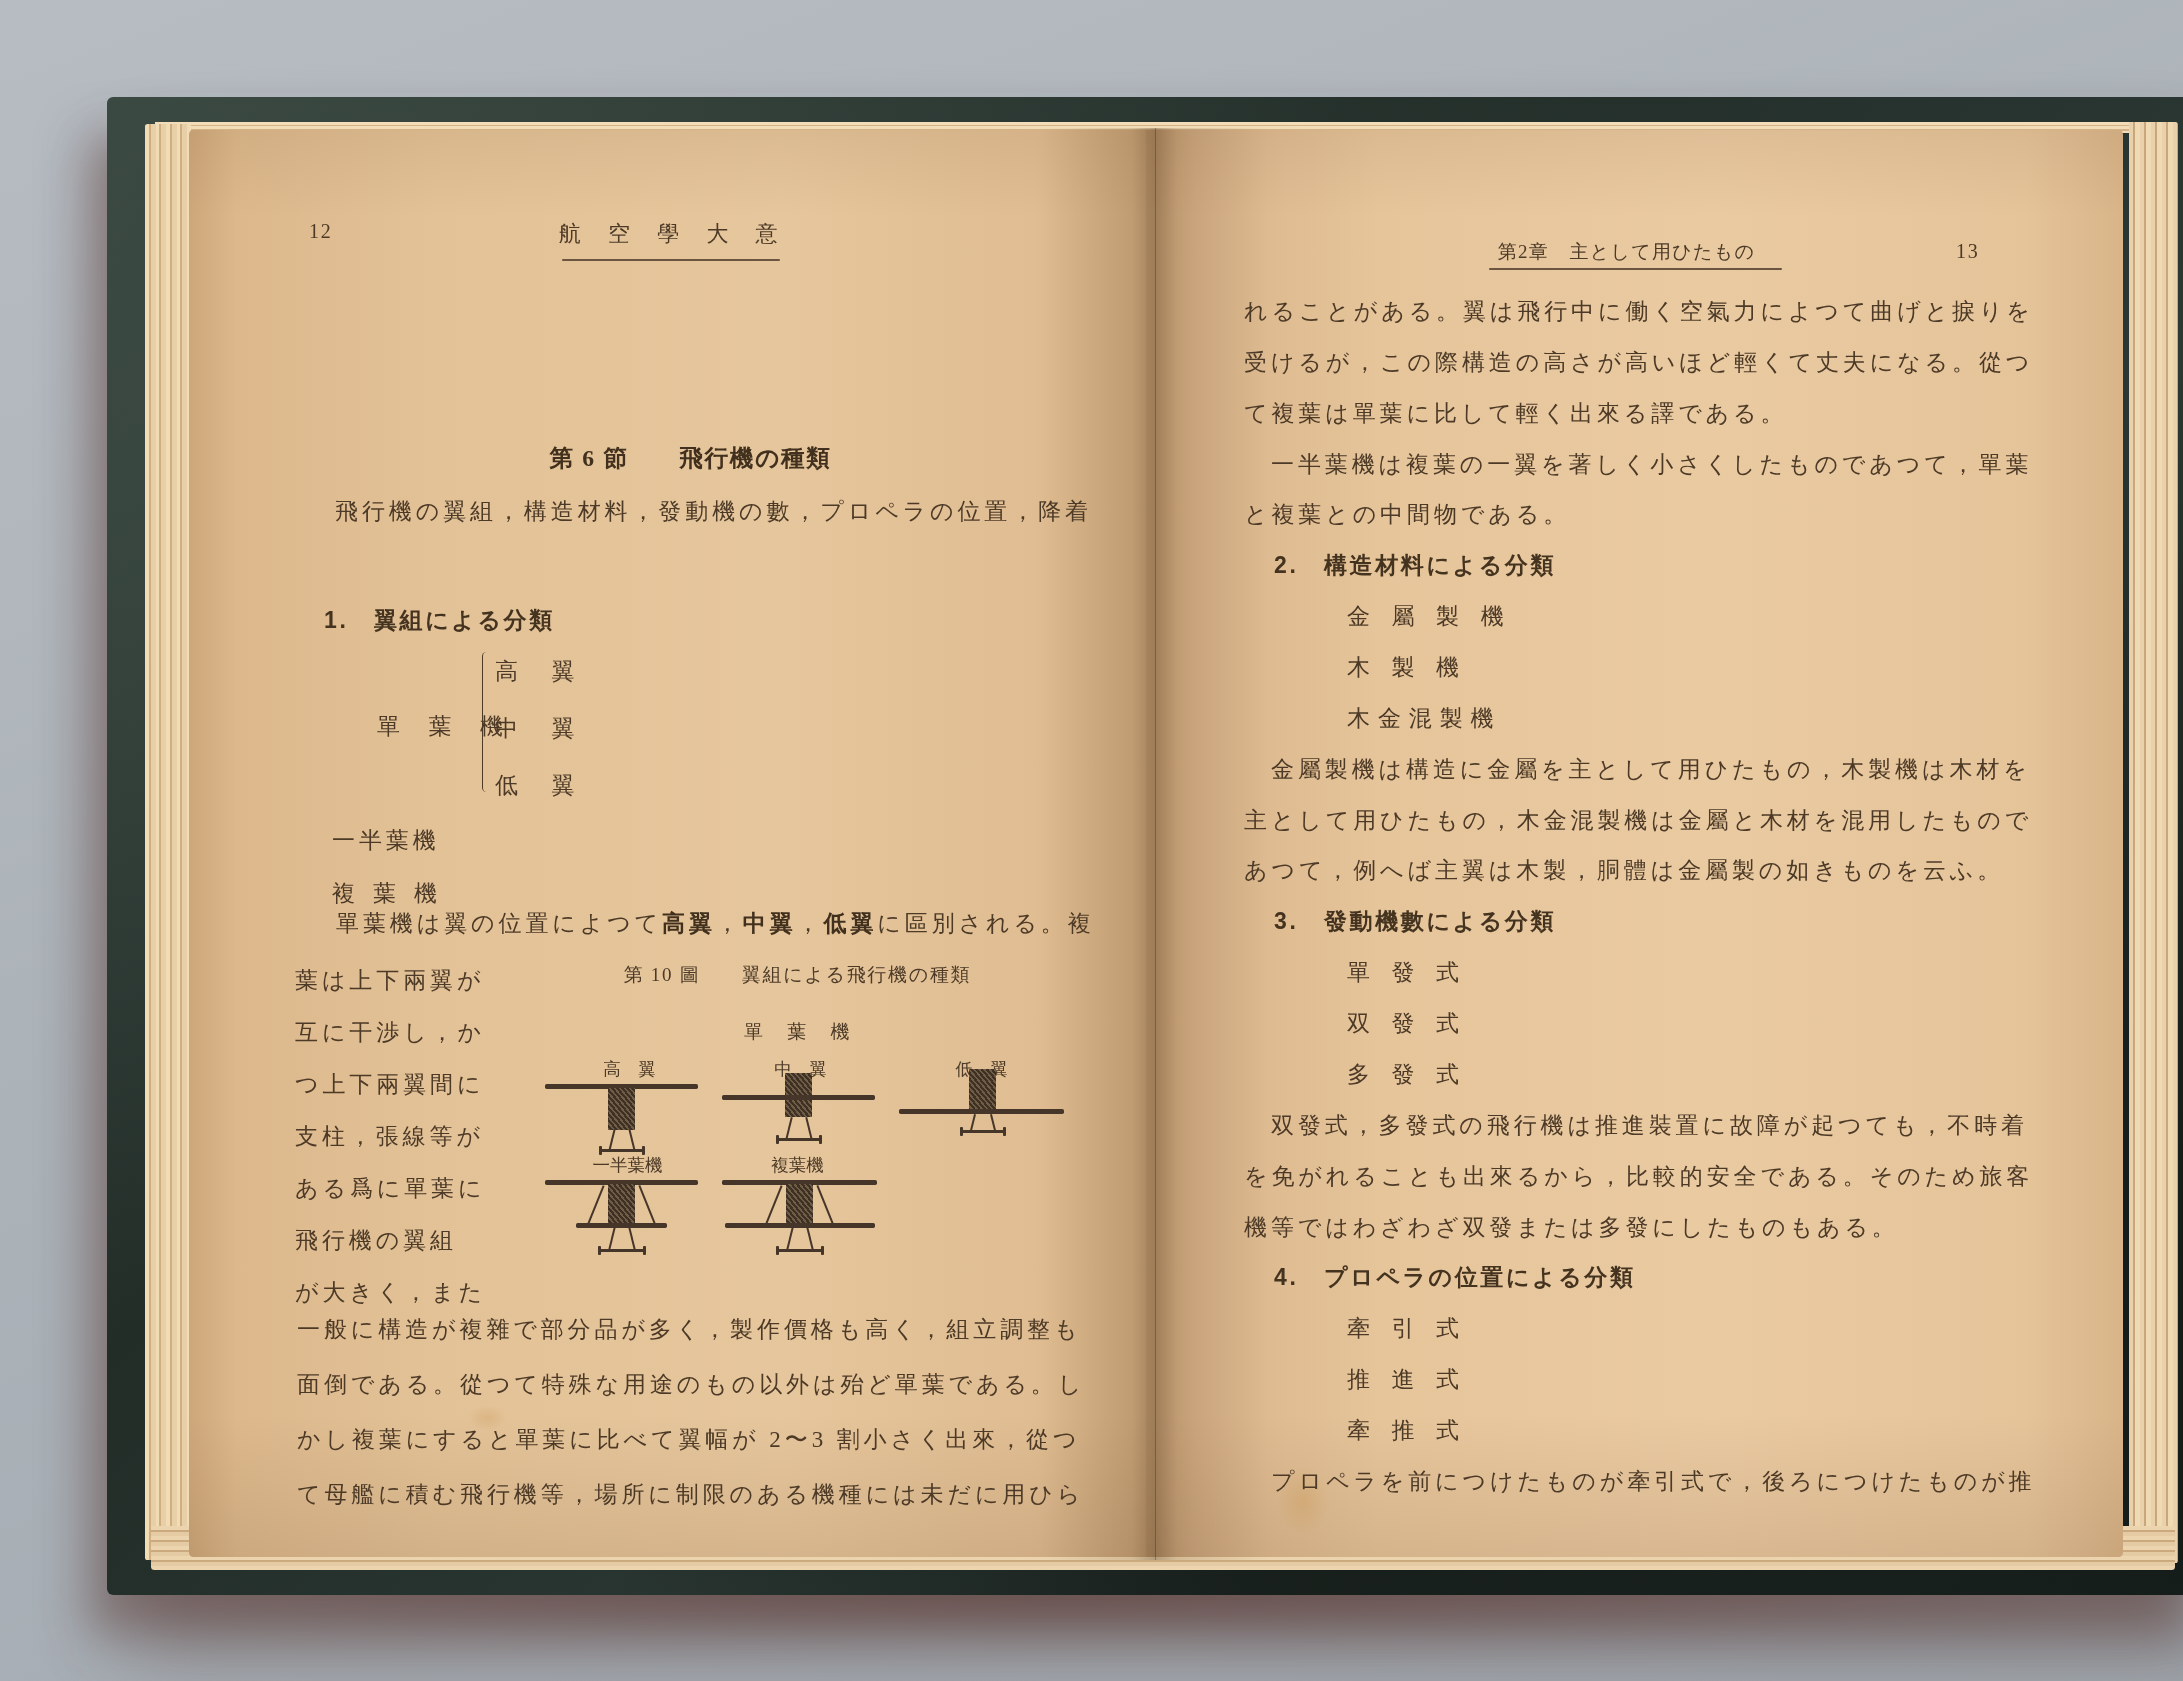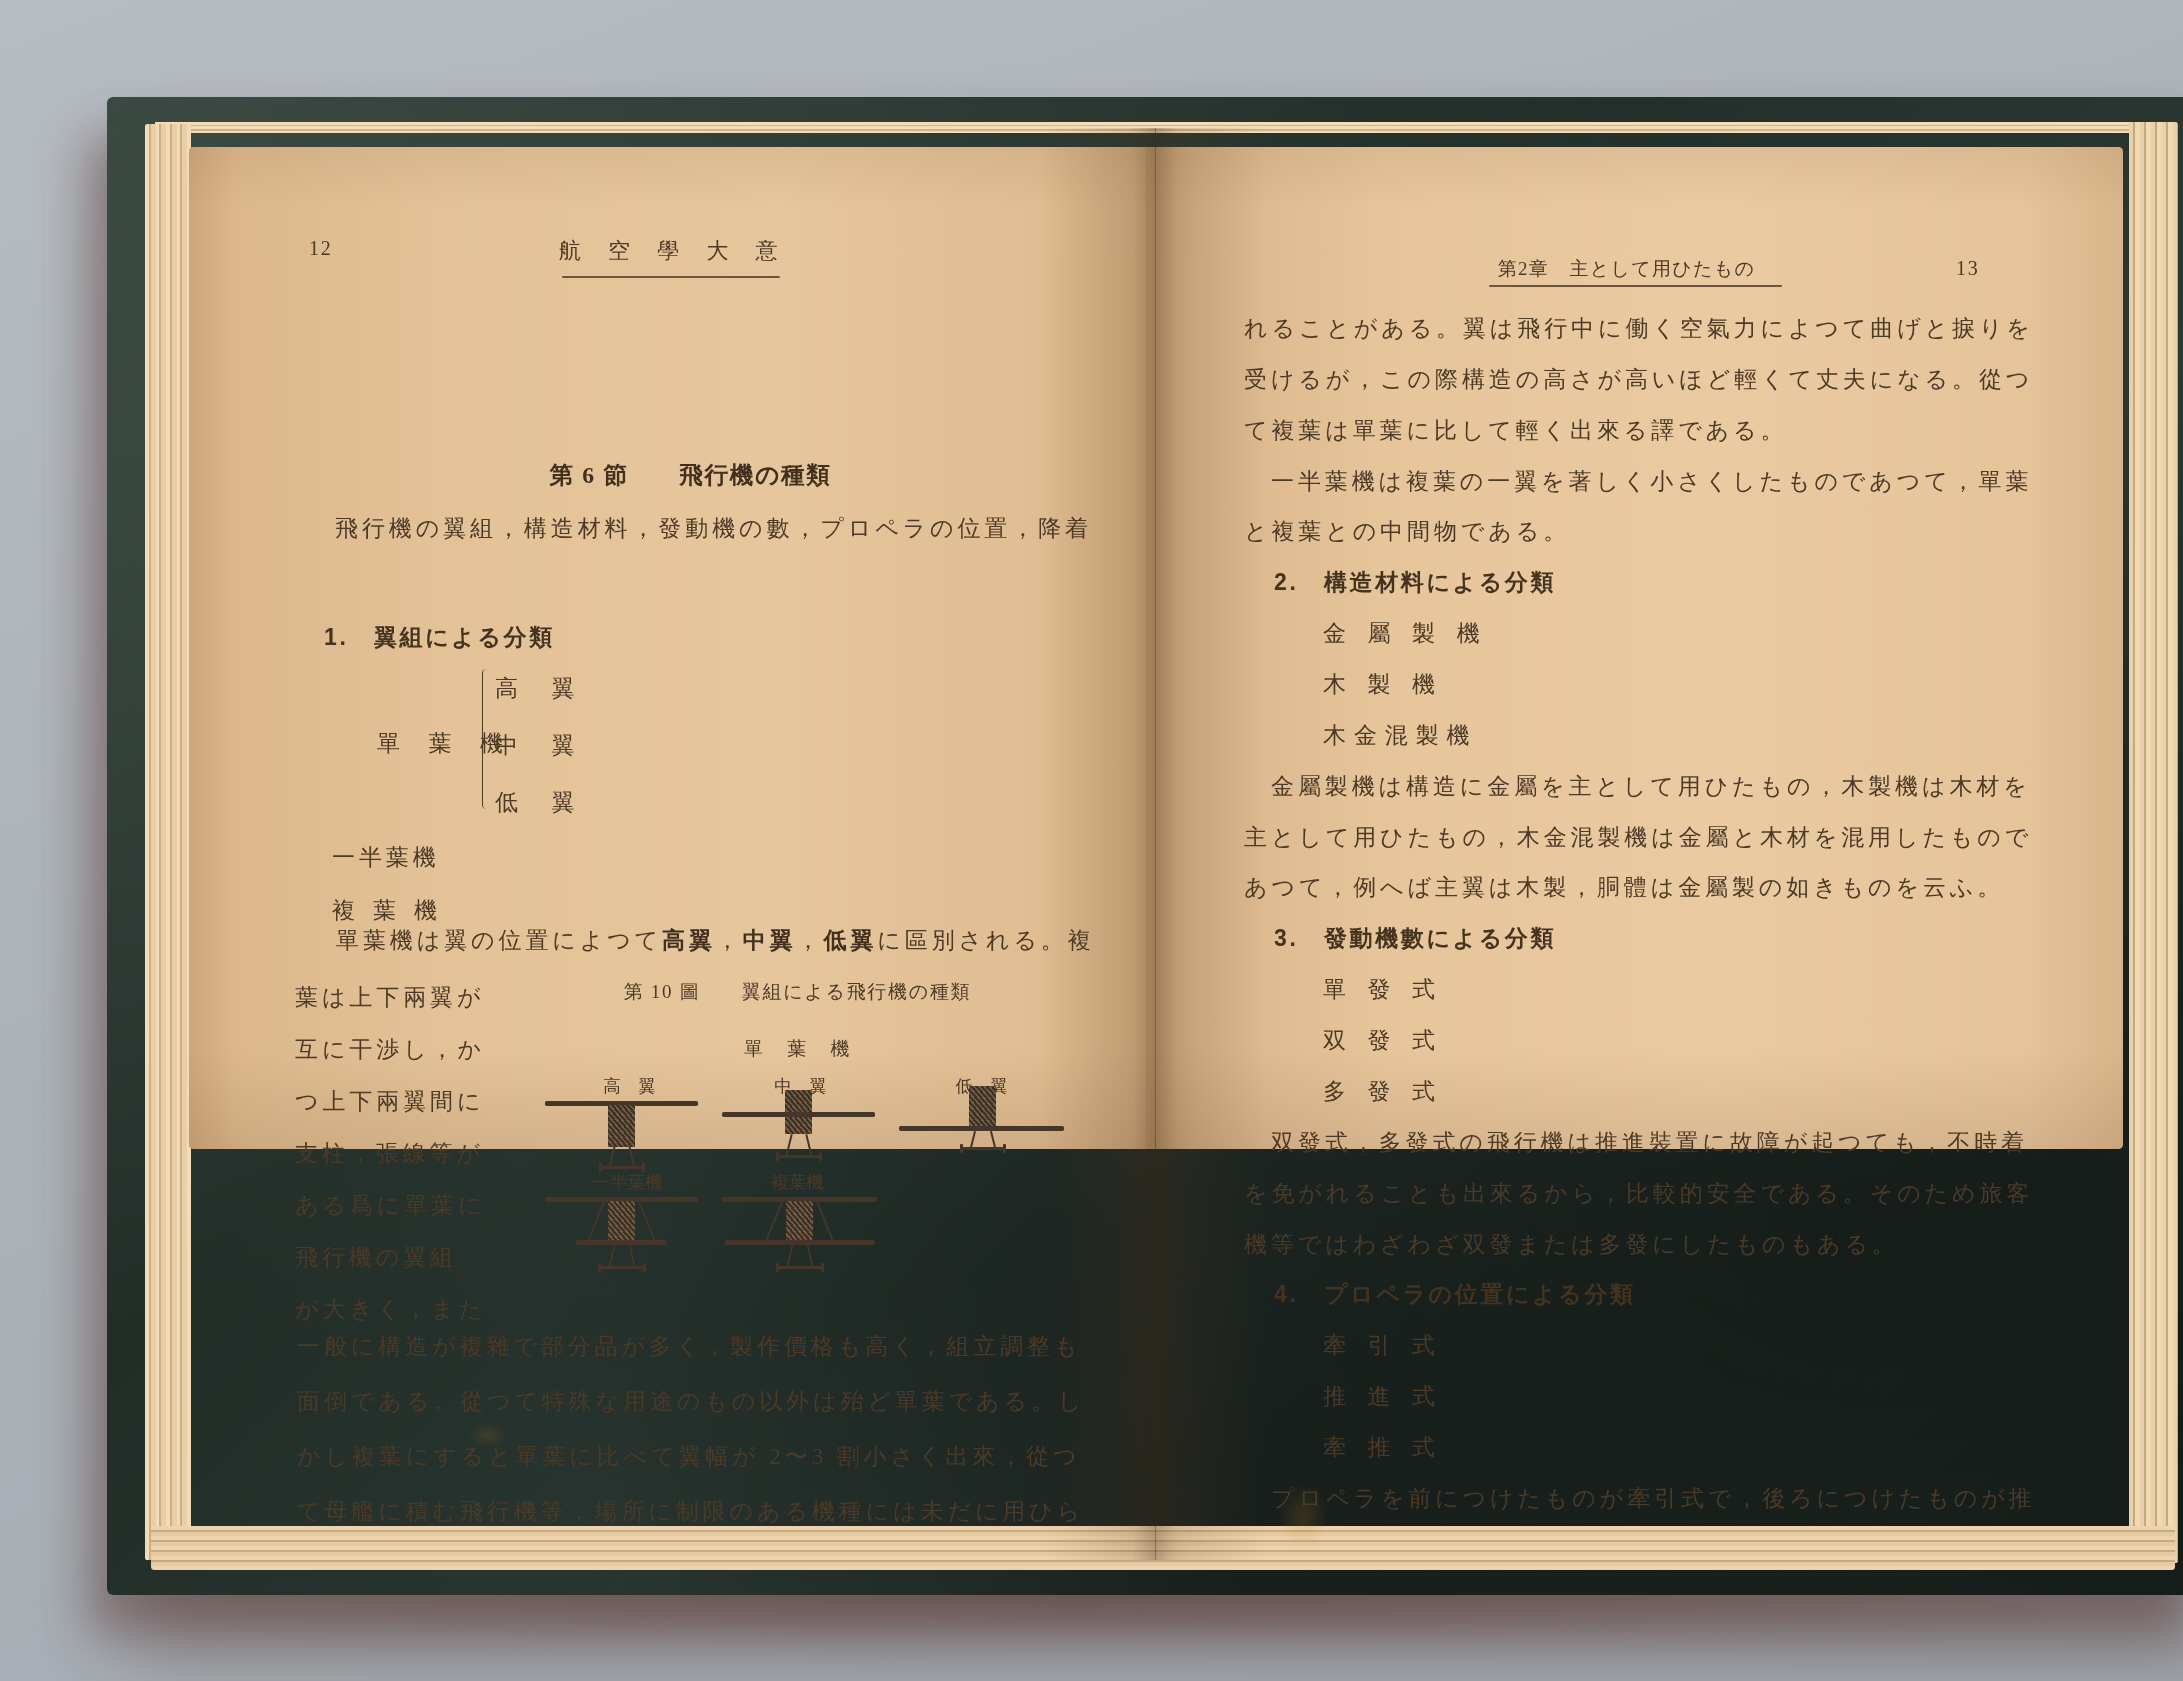--- a/index.html
+++ b/index.html
@@ -25,21 +25,21 @@
   }
   .fore-edge{position:absolute;background:#e6cda4;}
   .fe-left{left:38px;top:27px;width:46px;height:1436px;border-radius:2.6px 0 0 2.6px;
     background:repeating-linear-gradient(90deg,#f1dcb6 0 3.9px,#cfae82 3.9px 5.7px,#e7cfa8 5.7px 10.5px);}
   .fe-right{right:25px;top:25px;width:49px;height:1441px;border-radius:0 2.6px 2.6px 0;
     background:repeating-linear-gradient(90deg,#e9d2ab 0 4.4px,#c8a77c 4.4px 6.1px,#f0dab4 6.1px 11px);}
   .fe-bottom{left:44px;right:28px;bottom:25px;height:44px;border-radius:0 0 3.5px 3.5px;
     background:repeating-linear-gradient(180deg,#ecd5ae 0 3.9px,#caa97e 3.9px 5.7px,#e4cba3 5.7px 10px);}
   .fe-top{left:48px;right:35px;top:24.5px;height:11.4px;
     background:repeating-linear-gradient(180deg,#f2ddb8 0 2.6px,#d3b286 2.6px 4.4px);}
-  .page{position:absolute;top:50px;height:1002px;}
+  .page{position:absolute;top:33px;height:1427px;}
   .page-left{
     left:82px;width:957px;border-radius:4.4px 0 0 4.4px;
     background:
       linear-gradient(180deg, rgba(120,85,50,.10) 0%, rgba(120,85,50,0) 6%, rgba(120,85,50,0) 90%, rgba(110,75,45,.14) 100%),
       linear-gradient(90deg,#cda77a 0%,#dcb88c 5%,#e3c297 26%,#e6c69c 62%,#e0bd92 88%,#d2ad80 100%);
   }
   .page-right{
     left:1039px;width:977px;border-radius:0 4.4px 4.4px 0;
     background:
       linear-gradient(180deg, rgba(120,85,50,.10) 0%, rgba(120,85,50,0) 6%, rgba(120,85,50,0) 90%, rgba(110,75,45,.14) 100%),
@@ -50,21 +50,21 @@
     background:linear-gradient(90deg, rgba(92,60,32,0) 0%, rgba(92,60,32,.16) 40%, rgba(70,45,22,.34) 50%, rgba(92,60,32,.16) 60%, rgba(92,60,32,0) 100%);
   }
   .gutter::after{content:"";position:absolute;left:50%;top:0;bottom:0;width:1.3px;background:rgba(60,38,18,.35);}
   .stain{position:absolute;border-radius:50%;pointer-events:none;}
 
   .txt{position:absolute;color:#4c3a27;white-space:nowrap;}
   .body-line{font-size:23px;letter-spacing:3.9px;}
   .narrow-line{font-size:23px;letter-spacing:3.9px;}
   .gothic{font-family:"Liberation Sans","DejaVu Sans",sans-serif;font-weight:bold;color:#44331f;}
   .g-head{font-size:23px;letter-spacing:2.6px;}
-  .item-line{font-size:23px;letter-spacing:7.9px;}
+  .item-line{font-size:23px;letter-spacing:7.9px;margin-left:24px;}
   .center{text-align:center;}
   .pgnum{font-size:20px;letter-spacing:1.7px;color:#4c3a27;}
   .rule{position:absolute;height:1.7px;background:#6b5540;border-radius:0.9px;}
   .b{font-weight:bold;color:#41301d;}
 
   
   .plane{position:absolute;}
   .wing{position:absolute;height:4.8px;background:#453629;border-radius:1.7px;}
   .fus{position:absolute;width:27px;background:#3e3023;
        background-image:repeating-linear-gradient(50deg, rgba(226,196,155,.30) 0 1.7px, rgba(0,0,0,0) 1.7px 3.9px);}

